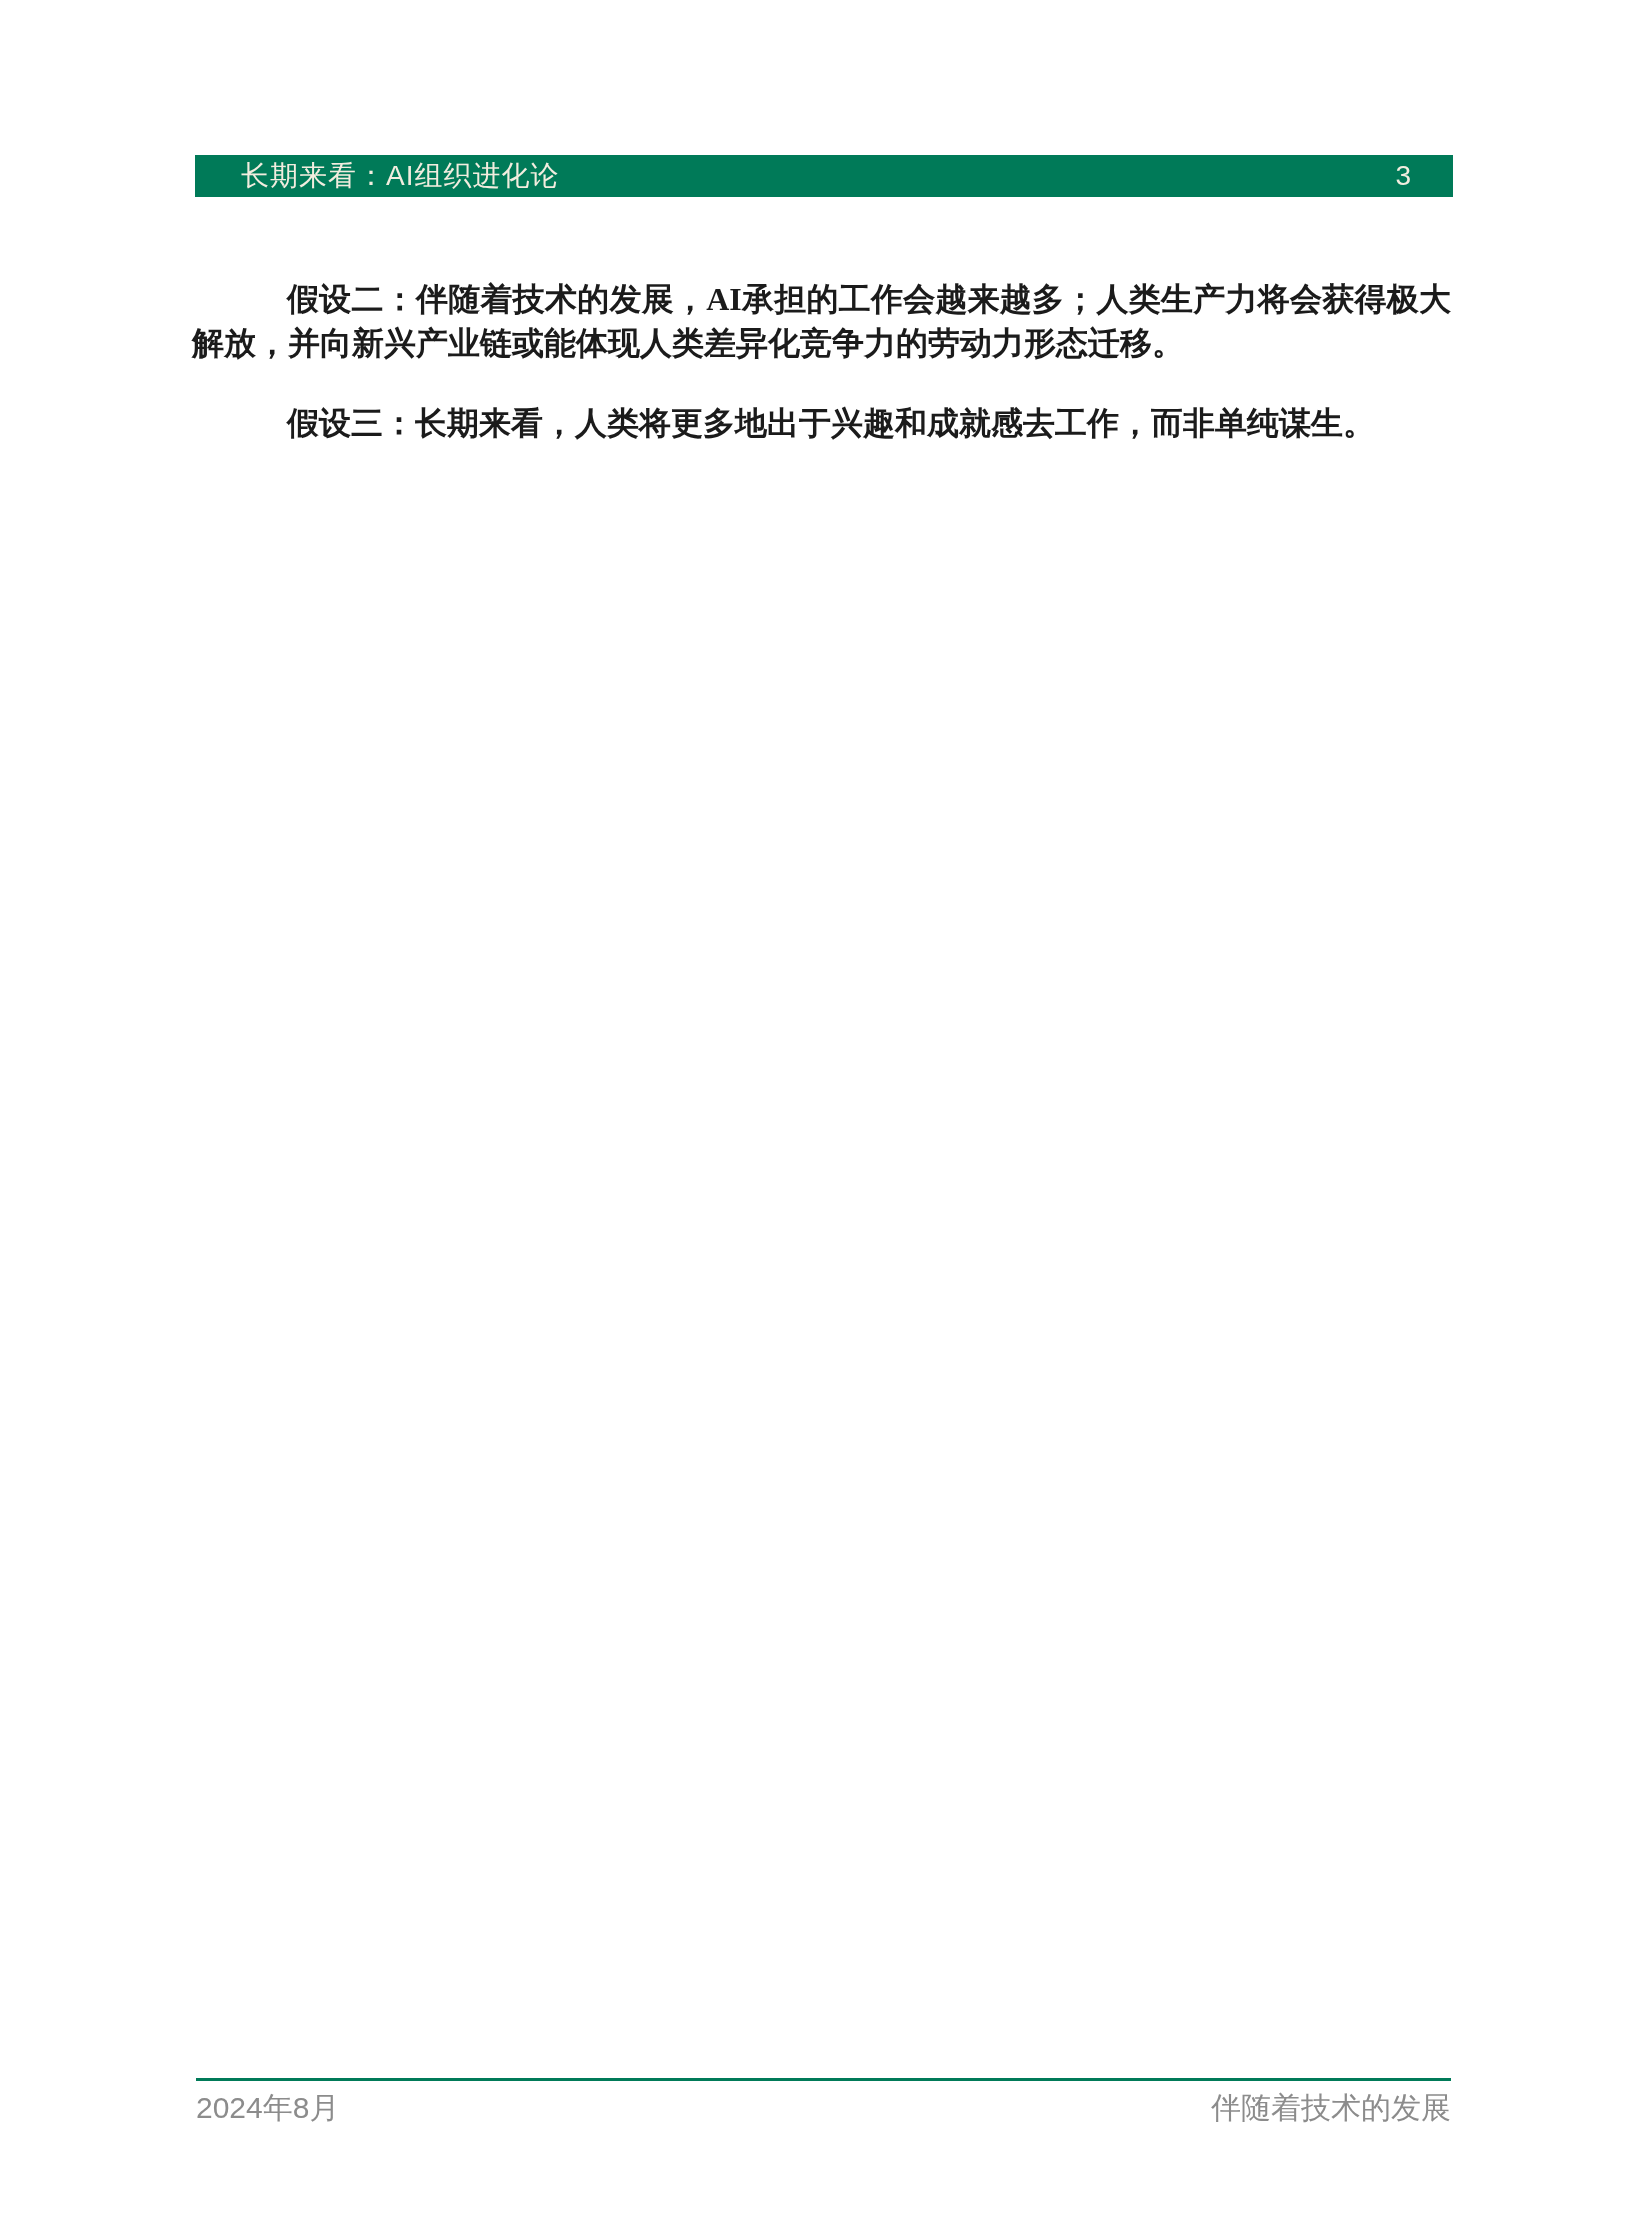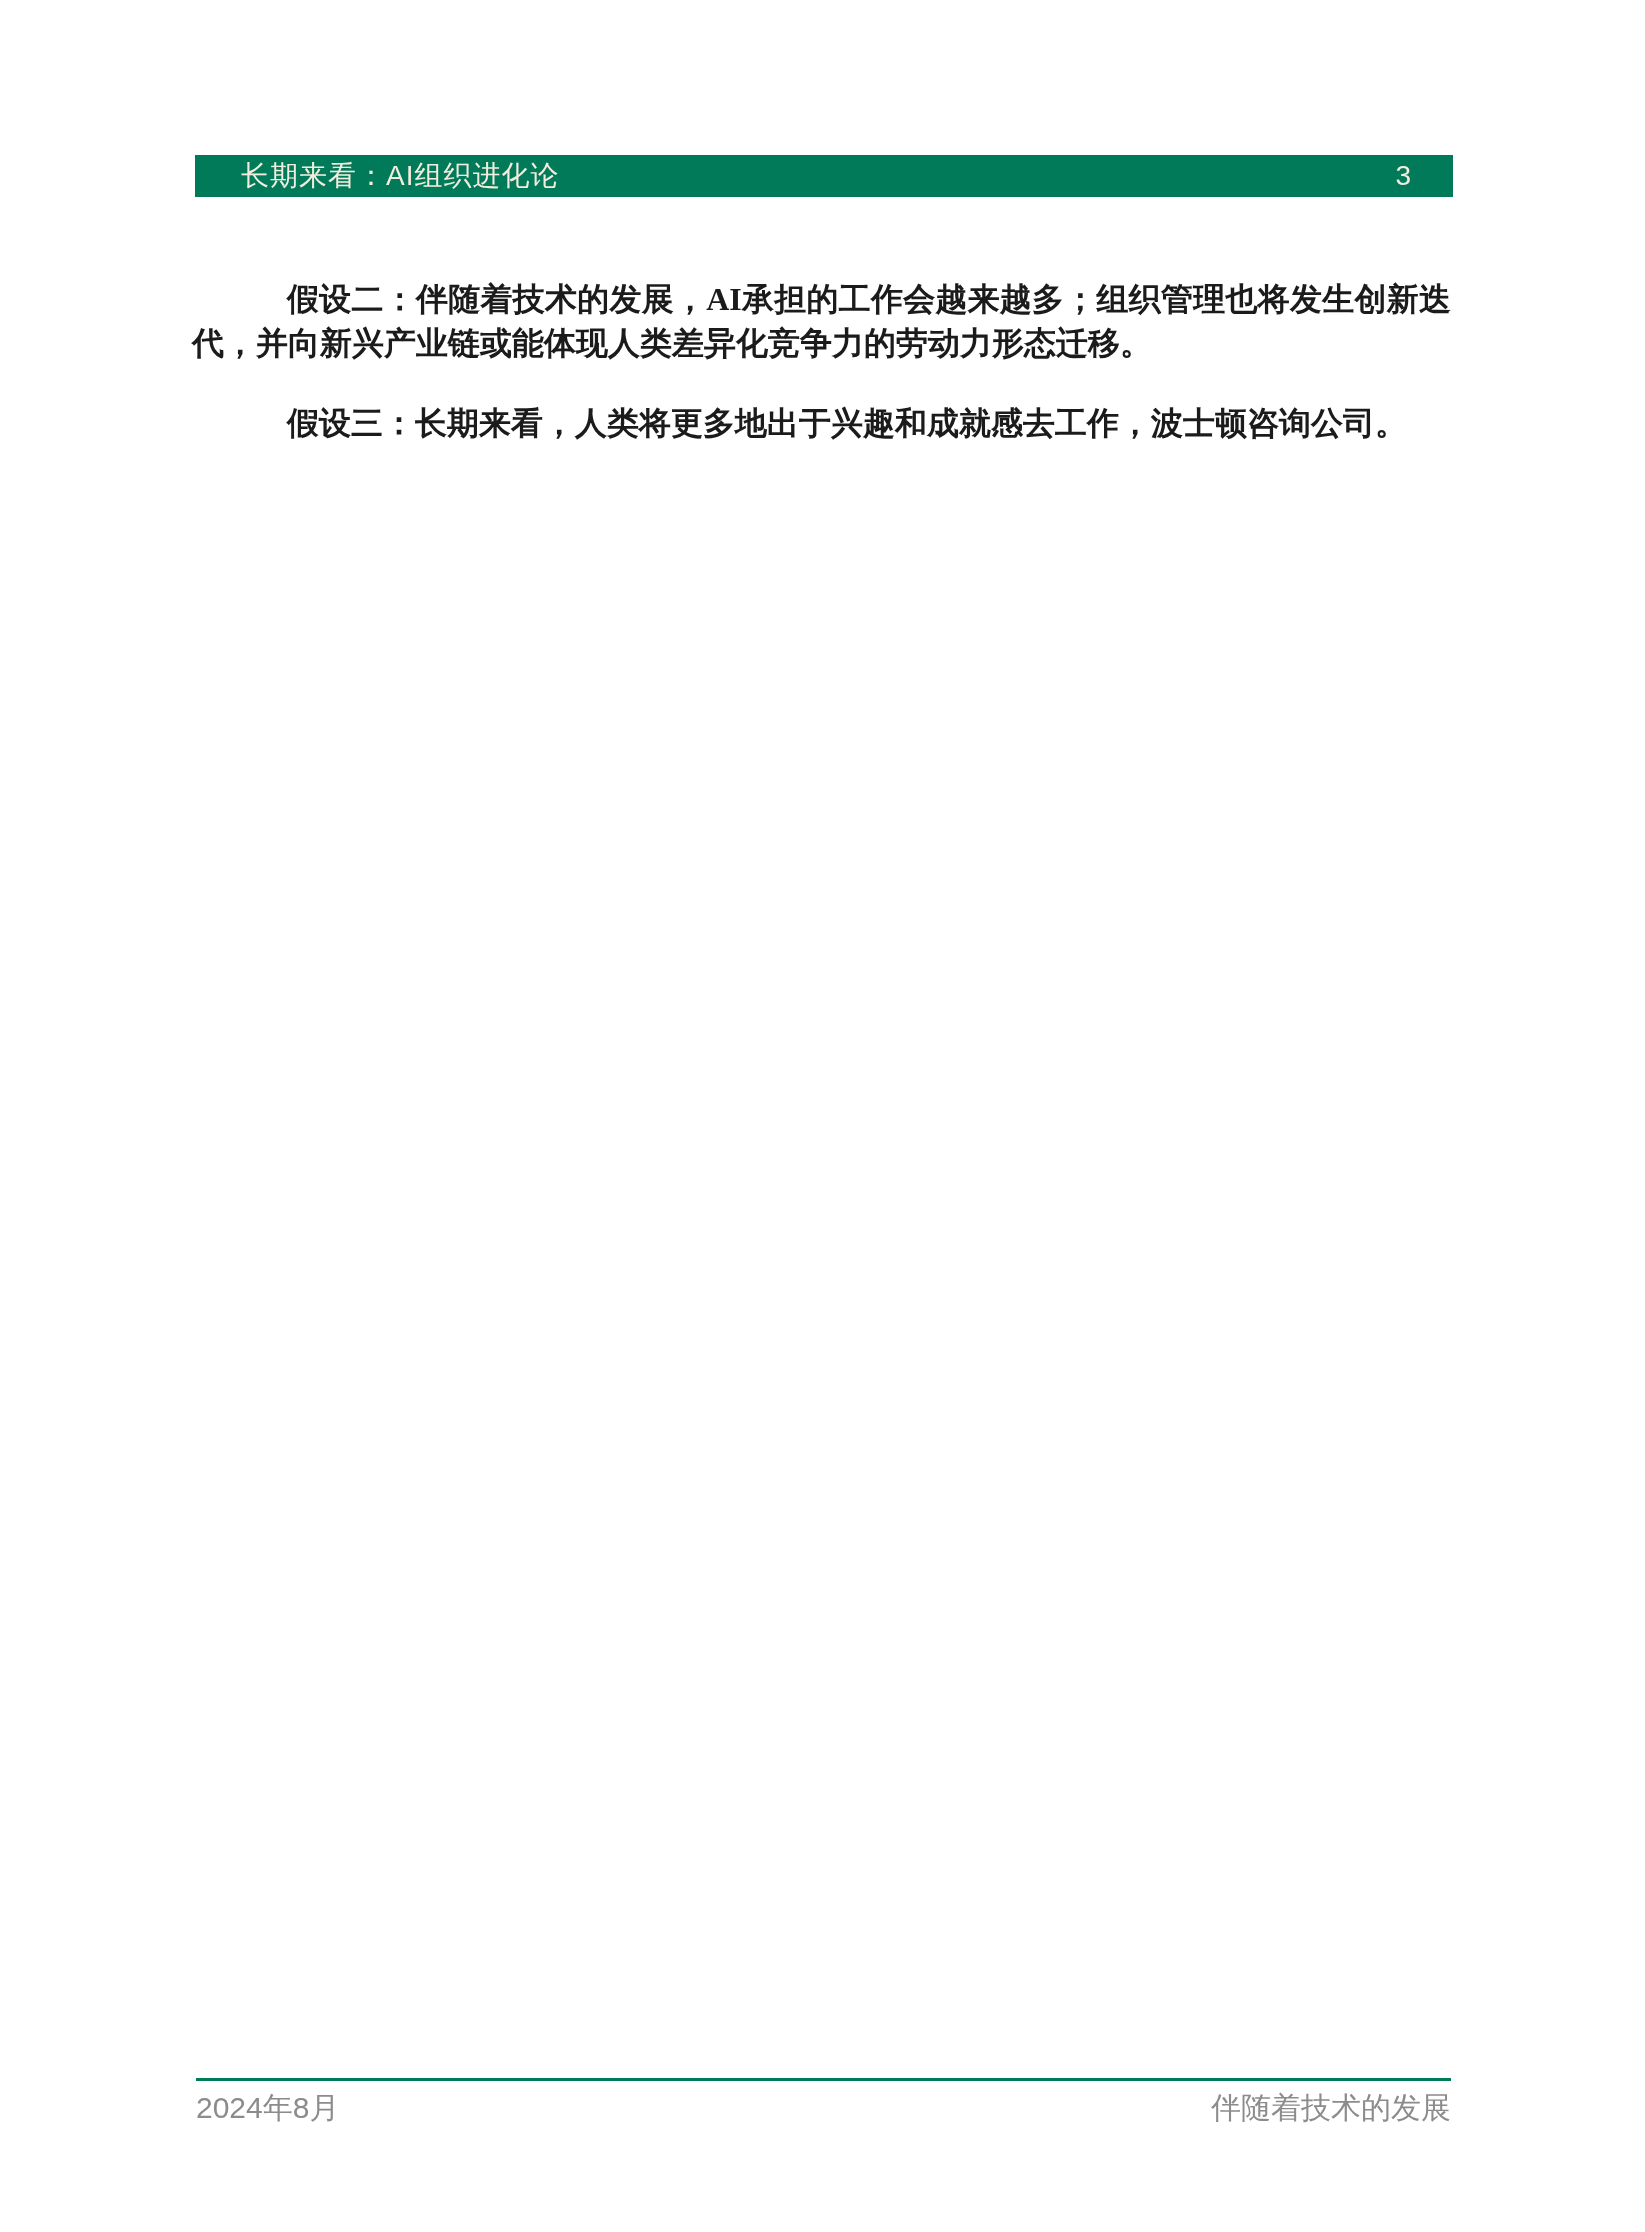--- a/index.html
+++ b/index.html
@@ -93,23 +93,23 @@
 <body>
 
 <div class="page">
 
   <header class="topbar">
     <span class="title">长期来看：AI组织进化论</span>
     <span class="pagenum">3</span>
   </header>
 
   <main class="content">
-    <p class="para bold"><span class="lead">假设二：</span><span>伴随着技术的发展，AI承担的工作会越来越多；组织管理也将发生创新迭代，并向新兴产业链或能体现人类差异化竞争力的劳动力形态迁移。</span></p>
+    <p class="para bold"><span class="lead">假设二：</span><span>伴随着技术的发展，AI承担的工作会越来越多；人类生产力将会获得极大解放，并向新兴产业链或能体现人类差异化竞争力的劳动力形态迁移。</span></p>
 
-    <p class="para bold"><span class="lead">假设三：</span><span>长期来看，人类将更多地出于兴趣和成就感去工作，波士顿咨询公司。</span></p>
+    <p class="para bold"><span class="lead">假设三：</span><span>长期来看，人类将更多地出于兴趣和成就感去工作，而非单纯谋生。</span></p>
 
   </main>
 
   <div class="footer-rule"></div>
 
   <div class="footrow">
     <span>2024年8月</span>
     <span>伴随着技术的发展</span>
   </div>
 

